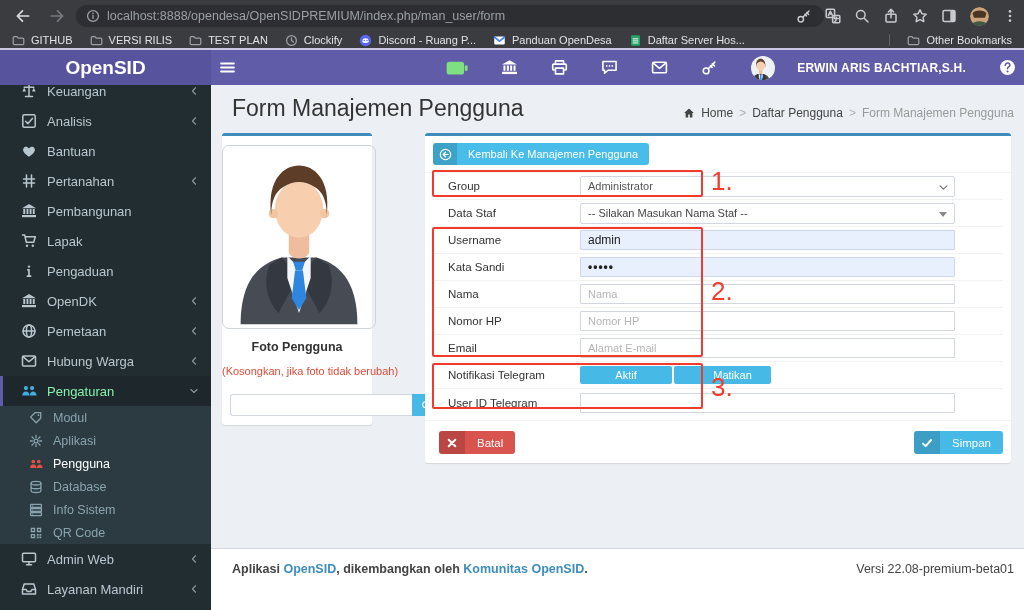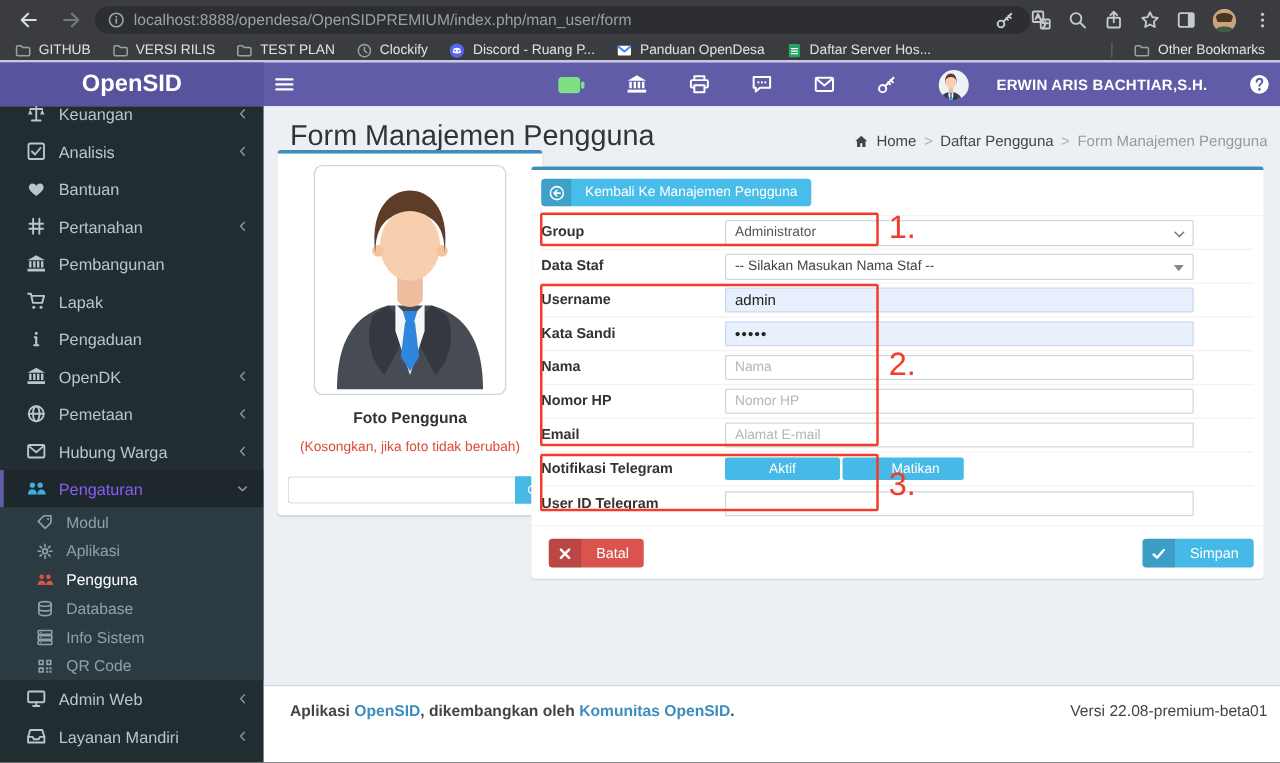--- a/index.html
+++ b/index.html
@@ -36,42 +36,42 @@
   .battery{width:22px;height:13px;}
   .nav-avatar{width:24px;height:24px;border-radius:50%;background:#eef2f5;overflow:hidden;margin-right:-11px;}
   .user-name{font-size:12px;font-weight:700;letter-spacing:.2px;}
 
   
   .sidebar{position:absolute;left:0;top:85px;width:211px;height:525px;background:#222d32;overflow:hidden;}
   .side-item{height:30px;display:flex;align-items:center;gap:10px;padding:0 12px 0 18px;
              color:#b8c7ce;font-size:13px;border-left:3px solid transparent;cursor:pointer;}
   .side-item .ic{width:16px;height:16px;flex:0 0 16px;}
   .side-item .chev{margin-left:auto;width:10px;height:10px;color:#8a979e;}
-  .side-item.active{background:#1e282c;border-left-color:#605ca8;color:#8b5cf6;}
+  .side-item.active{background:#1e282c;border-left-color:#605ca8;color:#86efac;}
   .side-item.active .ic{color:#41aee0;}
   .submenu{background:#2c3b41;}
   .sub-item{height:23px;display:flex;align-items:center;gap:10px;padding:0 12px 0 29px;
             color:#8aa4af;font-size:12.5px;cursor:pointer;}
   .sub-item .ic{width:14px;height:14px;flex:0 0 14px;}
   .sub-item.active{color:#fff;}
   .sub-item.active .ic{color:#e05045;}
 
   
   .content{position:absolute;left:211px;top:85px;width:813px;height:463px;background:#ecf0f5;}
   .page-title{position:absolute;left:21px;top:10px;font-size:23px;font-weight:400;color:#333;}
   .breadcrumb{position:absolute;right:10px;top:21px;font-size:12px;color:#444;display:flex;align-items:center;gap:6px;}
   .breadcrumb .sep{color:#b0b0b0;}
   .breadcrumb .cur{color:#999;}
   .bc-ic{width:12px;height:12px;color:#444;}
 
   .panel{position:absolute;background:#fff;border-top:3px solid #3c8dbc;border-radius:3px;
          box-shadow:0 1px 1px rgba(0,0,0,.1);}
 
   
-  .photo-panel{left:222px;top:120px;width:212px;height:292px;}
+  .photo-panel{left:222px;top:133px;width:150px;height:292px;}
   .photo-frame{margin:9px auto 0;width:154px;height:184px;border:1px solid #cfd4da;border-radius:7px;padding:3px;}
   .photo-frame svg{width:100%;height:100%;}
   .photo-caption{margin-top:11px;text-align:center;font-size:12.5px;font-weight:700;color:#333;}
   .photo-hint{margin-top:11px;text-align:center;font-size:11px;color:#dd4b39;white-space:nowrap;}
   .browse-row{position:absolute;left:8px;right:8px;bottom:9px;height:22px;display:flex;}
   .browse-input{flex:1;height:22px;border:1px solid #d2d6de;border-right:none;border-radius:3px 0 0 3px;background:#fff;}
   .btn-browse{height:22px;background:#47b9e6;color:#fff;font-size:11.5px;border-radius:0 3px 3px 0;
               display:flex;align-items:center;gap:5px;padding:0 9px;}
   .btn-browse .ic{width:11px;height:11px;}
 
@@ -79,21 +79,21 @@
   .form-panel{left:425px;top:133px;width:586px;height:330px;}
   .btn-back{position:absolute;left:8px;top:7px;height:22px;display:flex;align-items:stretch;
             background:#49bde9;color:#fff;border-radius:3px;font-size:11px;}
   .btn-back .icseg{width:24px;display:flex;align-items:center;justify-content:center;
                    background:rgba(0,0,0,.14);border-radius:3px 0 0 3px;}
   .btn-back .icseg span{width:13px;height:13px;display:block;}
   .btn-back .lab{display:flex;align-items:center;padding:0 11px;}
   .form-body{position:absolute;left:8px;right:8px;top:37px;}
   .frow{display:flex;align-items:center;height:27px;border-bottom:1px solid #f2f2f2;}
   .frow:last-child{border-bottom:none;}
-  .flabel{width:147px;font-size:11.5px;font-weight:700;color:#333;}
+  .flabel{width:147px;font-size:11.5px;font-weight:400;color:#333;padding-left:15px;}
   .fctrl{width:375px;display:flex;align-items:center;}
   .tin{width:375px;height:20px;border:1px solid #d2d6de;padding:0 7px;font-size:11px;color:#333;
        font-family:"Liberation Sans",sans-serif;border-radius:1px;background:#fff;}
   .tin::placeholder{color:#b5b5b5;}
   .tin.fill{background:#e8f0fe;border-color:#cdd8ee;font-size:12px;color:#222;}
   .tin.pwd{letter-spacing:1px;font-weight:700;}
   .sel{position:relative;width:375px;height:21px;border:1px solid #d2d6de;border-radius:2px;background:#fff;
        display:flex;align-items:center;padding:0 20px 0 7px;font-size:11px;color:#555;}
   .sel .chevd{position:absolute;right:5px;top:5px;width:11px;height:11px;color:#777;}
   .sel2 .caret{position:absolute;right:7px;top:8px;width:0;height:0;

